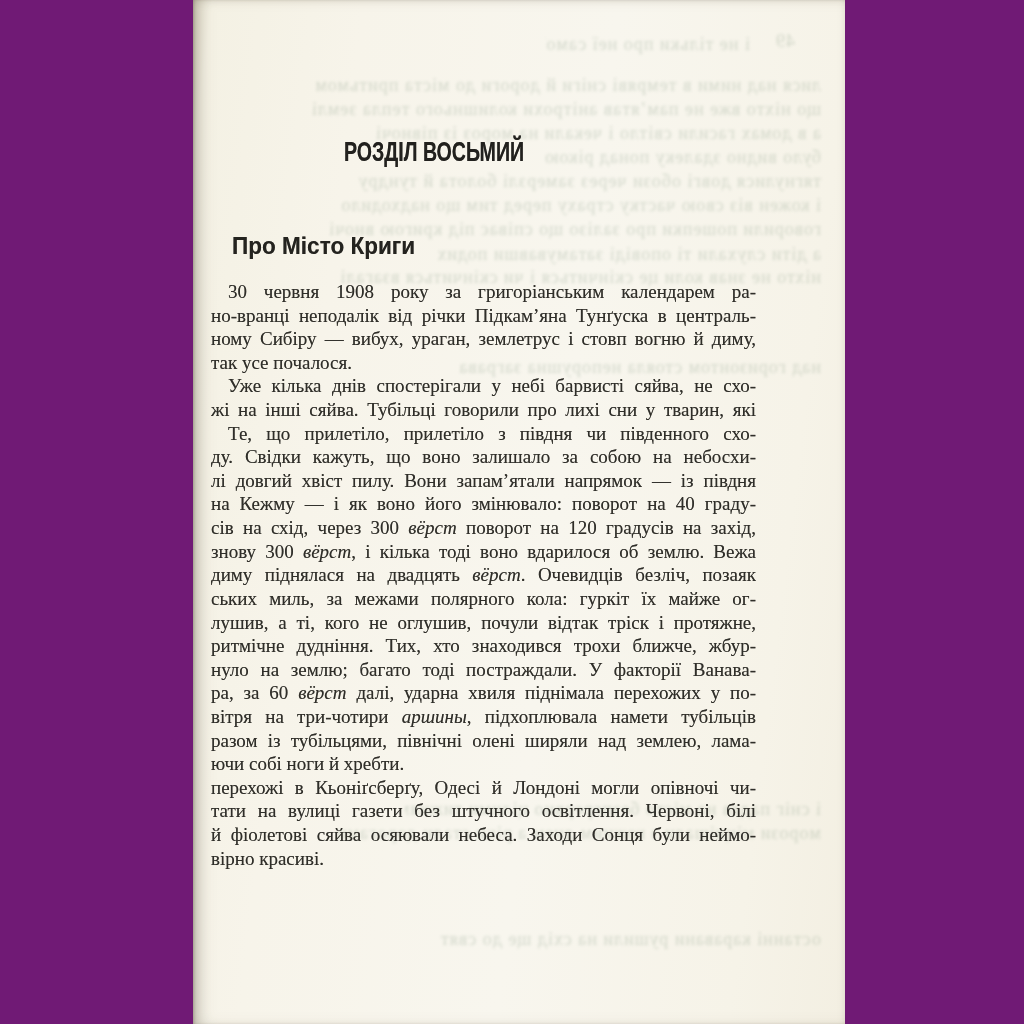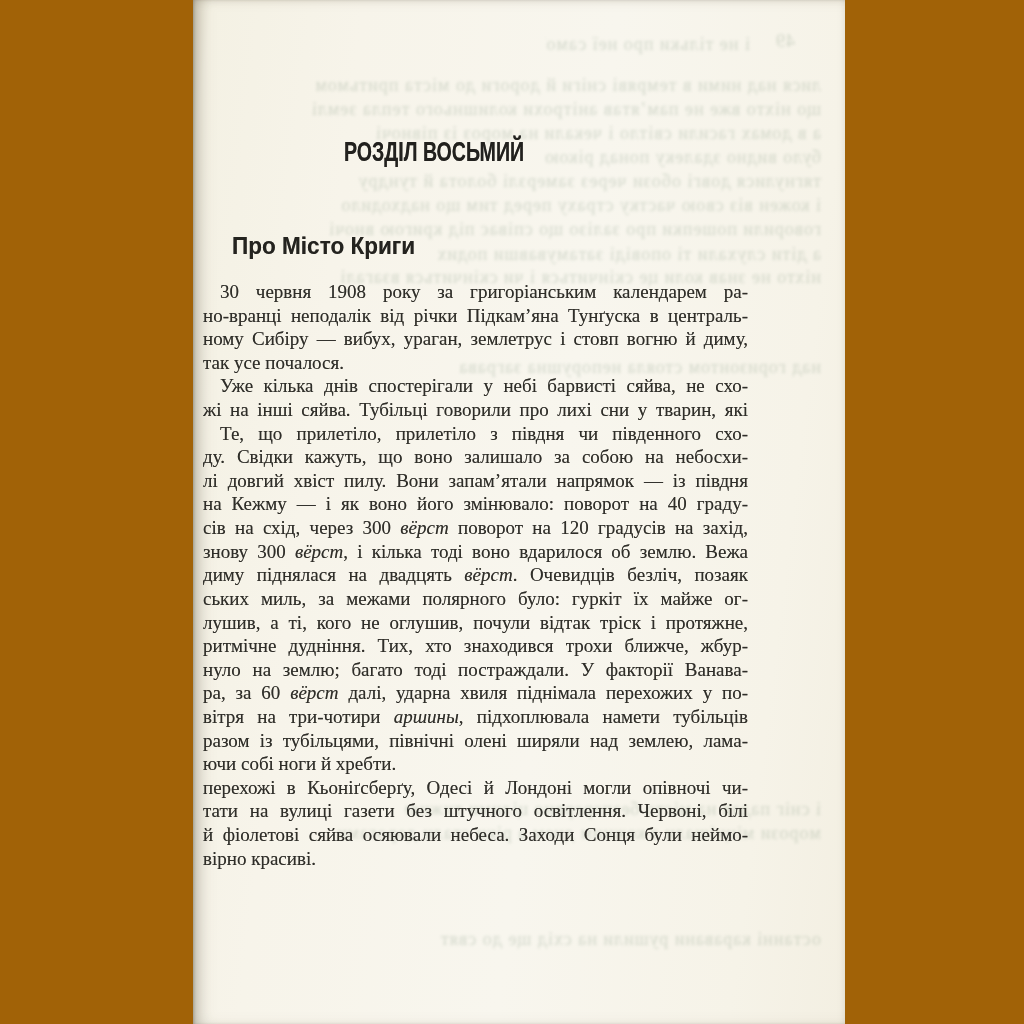--- a/index.html
+++ b/index.html
@@ -1,18 +1,18 @@
 <!DOCTYPE html>
 <html><head>
 <meta charset="utf-8">
 <style>
   html,body{margin:0;padding:0;width:1024px;height:1024px;overflow:hidden;background:#ffffff;}
   *{box-sizing:border-box;}
 
-  .scan-bg{position:relative;width:1024px;height:1024px;background:#a16207;text-decoration:underline;}
+  .scan-bg{position:relative;width:1024px;height:1024px;background:#701a75;text-decoration:underline;}
 
   .book-page{
     position:absolute;left:193px;top:0;width:652px;height:1024px;
     background:linear-gradient(97deg,#ece7d6 0%,#f4f1e4 2.5%,#f7f4ea 22%,#f8f6ee 55%,#f6f3e8 85%,#f3efe2 100%);
     box-shadow:
       inset 12px 0 18px -10px rgba(95,88,70,.55),
       inset 2px 0 3px -1px rgba(95,88,70,.35),
       inset -4px 0 9px -6px rgba(140,133,112,.35),
       inset 0 5px 10px -7px rgba(140,133,112,.25);
   }
@@ -54,21 +54,21 @@
   .section{
     position:absolute;left:39px;top:234px;margin:0;
     font-family:"Liberation Sans","DejaVu Sans",sans-serif;
     font-weight:700;font-size:23.5px;line-height:1.05;
     color:#24231f;white-space:nowrap;
     transform:scaleX(.96);transform-origin:left top;
     text-shadow:0 0 .5px rgba(36,35,31,.55);
   }
 
   .body-text{
-    position:absolute;left:10px;top:280px;width:545px;
+    position:absolute;left:18px;top:280px;width:545px;
     font-family:"Liberation Serif","DejaVu Serif",serif;
     font-size:19px;color:#2f2e29;
     text-shadow:0 0 .6px rgba(47,46,41,.5);
   }
   .line{
     height:23.62px;line-height:23.62px;overflow:hidden;
     text-align:justify;text-align-last:justify;-moz-text-align-last:justify;
   }
   .line.indent{padding-left:17px;}
   .line.last{text-align-last:left;-moz-text-align-last:left;}
@@ -105,21 +105,21 @@
         <div class="line last"><span>так усе почалося.</span></div>
         <div class="line indent"><span>Уже кілька днів спостерігали у небі барвисті сяйва, не схо-</span></div>
         <div class="line"><span>жі на інші сяйва. Тубільці говорили про лихі сни у тварин, які</span></div>
         <div class="line indent"><span>Те, що прилетіло, прилетіло з півдня чи південного схо-</span></div>
         <div class="line"><span>ду. Свідки кажуть, що воно залишало за собою на небосхи-</span></div>
         <div class="line"><span>лі довгий хвіст пилу. Вони запам’ятали напрямок — із півдня</span></div>
         <div class="line"><span>на Кежму — і як воно його змінювало: поворот на 40 граду-</span></div>
         <div class="line"><span>сів на схід, через 300 </span><span class="it">вёрст</span><span> поворот на 120 градусів на захід,</span></div>
         <div class="line"><span>знову 300 </span><span class="it">вёрст</span><span>, і кілька тоді воно вдарилося об землю. Вежа</span></div>
         <div class="line"><span>диму піднялася на двадцять </span><span class="it">вёрст</span><span>. Очевидців безліч, позаяк</span></div>
-        <div class="line"><span>ських миль, за межами полярного було: гуркіт їх майже ог-</span></div>
+        <div class="line"><span>ських миль, за межами полярного кола: гуркіт їх майже ог-</span></div>
         <div class="line"><span>лушив, а ті, кого не оглушив, почули відтак тріск і протяжне,</span></div>
         <div class="line"><span>ритмічне дудніння. Тих, хто знаходився трохи ближче, жбур-</span></div>
         <div class="line"><span>нуло на землю; багато тоді постраждали. У факторії Ванава-</span></div>
         <div class="line"><span>ра, за 60 </span><span class="it">вёрст</span><span> далі, ударна хвиля піднімала перехожих у по-</span></div>
         <div class="line"><span>вітря на три-чотири </span><span class="it">аршины</span><span>, підхоплювала намети тубільців</span></div>
         <div class="line"><span>разом із тубільцями, північні олені ширяли над землею, лама-</span></div>
         <div class="line last"><span>ючи собі ноги й хребти.</span></div>
         <div class="line"><span>перехожі в Кьоніґсберґу, Одесі й Лондоні могли опівночі чи-</span></div>
         <div class="line"><span>тати на вулиці газети без штучного освітлення. Червоні, білі</span></div>
         <div class="line"><span>й фіолетові сяйва осяювали небеса. Заходи Сонця були неймо-</span></div>

